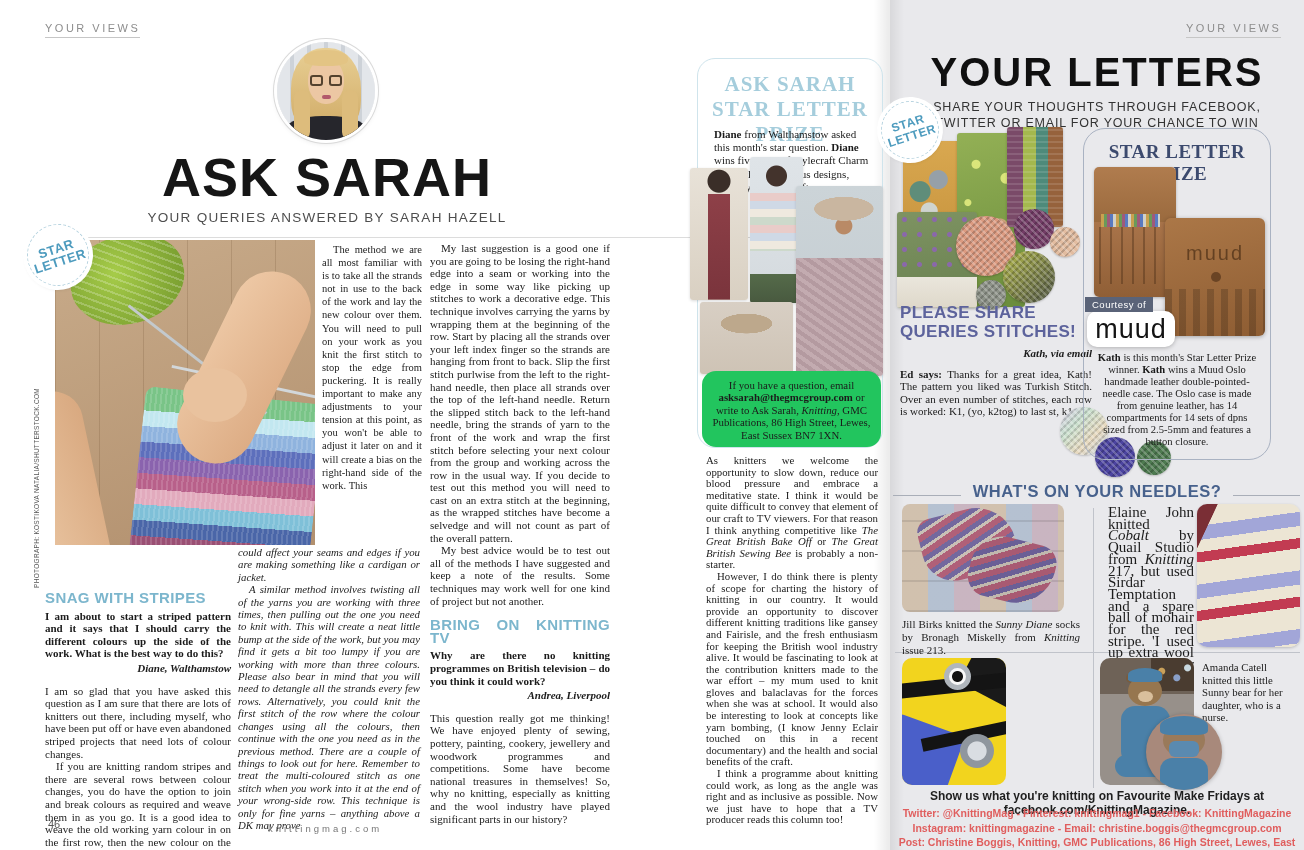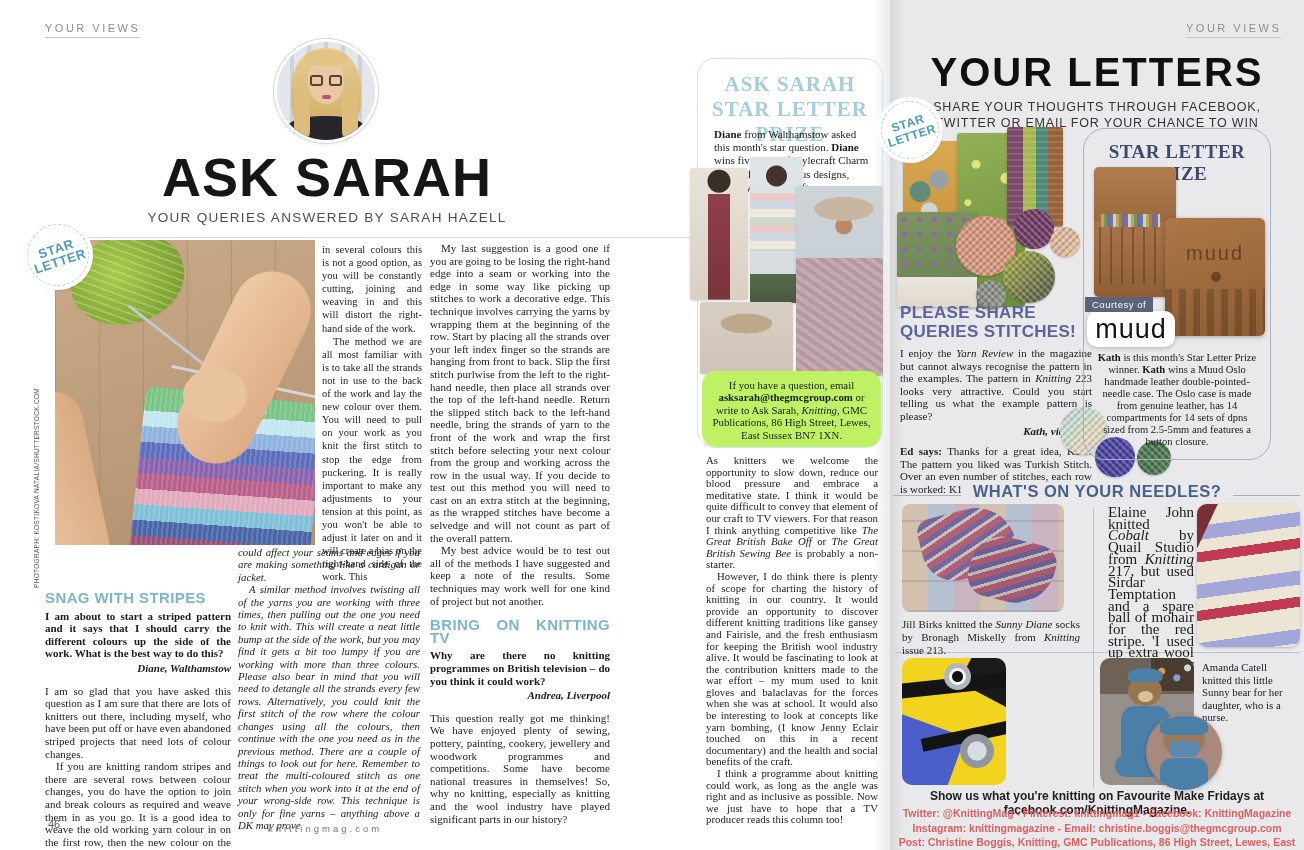--- a/index.html
+++ b/index.html
@@ -94,21 +94,21 @@
     background-size:auto, 100% 40%, 100% 20%, 100% 100%; background-position:0 0, 0 36px, 0 100%, 0 0; }
   #mp3 { left:796px; top:186px; width:87px; height:190px;
     background-image:radial-gradient(ellipse 30px 12px at 55% 12%, #c9b6a0 98%, rgba(0,0,0,0)),
       radial-gradient(circle at 55% 21%, #b98a66 8px, rgba(0,0,0,0) 9px),
       repeating-linear-gradient(35deg,#c3abb0 0 4px,#b49aa0 4px 8px),
       linear-gradient(#ccd4d8,#c2cbd0);
     background-size:auto, auto, 100% 62%, 100% 100%; background-position:0 0, 0 0, 0 100%, 0 0; }
   #mp4 { left:700px; top:302px; width:93px; height:72px;
     background-image:radial-gradient(ellipse 26px 10px at 50% 30%, #bda88c 98%, rgba(0,0,0,0)),
       linear-gradient(#d8cfc4,#cec3b5); background-size:auto,100% 100%; }
-  #mid-contact { left:702px; top:371px; width:179px; height:76px; background:#bef264; border-radius:14px;
+  #mid-contact { left:702px; top:371px; width:179px; height:76px; background:#22c55e; border-radius:14px;
                  padding:8px 10px; text-align:center; font-size:10.8px; line-height:12.4px; }
   #mid-reply { left:706px; top:455px; width:172px; font-size:10.8px; line-height:11.6px; }
 
   
   #rp-bg { left:890px; top:0; width:414px; height:850px; background:#e9e9ec; }
   #gutter { left:874px; top:0; width:30px; height:850px;
             background:linear-gradient(90deg, rgba(0,0,0,0), rgba(0,0,0,.08) 50%, rgba(0,0,0,0)); }
   #rp-eyebrow { left:1186px; top:22px; }
   #rp-title { left:890px; top:50px; width:414px; text-align:center; font-size:40px; font-weight:800;
               letter-spacing:2px; color:#101010; }
@@ -290,21 +290,20 @@
     <div class="pk-yarn"></div>
     <div class="pk-arm-l"></div>
     <div class="pk-knit"></div>
     <div class="pk-needle1"></div>
     <div class="pk-needle2"></div>
     <div class="pk-arm-r"></div>
     <div class="pk-fist"></div>
   </div>
 
   <div class="abs bt" id="col-a">
-    <p>in several colours this is not a good option, as you will be constantly cutting, joining and weaving in and this will distort the right-hand side of the work.</p>
     <p class="ind">The method we are all most familiar with is to take all the strands not in use to the back of the work and lay the new colour over them. You will need to pull on your work as you knit the first stitch to stop the edge from puckering. It is really important to make any adjustments to your tension at this point, as you won't be able to adjust it later on and it will create a bias on the right-hand side of the work. This</p>
   </div>
 
   <div class="abs bt" id="snag-block">
     <div class="blue-head">SNAG WITH STRIPES</div>
     <p class="q">I am about to start a striped pattern and it says that I should carry the different colours up the side of the work. What is the best way to do this?</p>
     <p class="sig">Diane, Walthamstow</p>
     <p>I am so glad that you have asked this question as I am sure that there are lots of knitters out there, including myself, who have been put off or have even abandoned striped projects that need lots of colour changes.</p>
     <p class="ind">If you are knitting random stripes and there are several rows between colour changes, you do have the option to join and break colours as required and weave them in as you go. It is a good idea to weave the old working yarn colour in on the first row, then the new colour on the subsequent RS row. However, if you are working narrow stripes</p>
   </div>
@@ -366,21 +365,20 @@
   <div class="abs sw" id="sw1"></div>
   <div class="abs sw" id="sw2"></div>
   <div class="abs sw" id="sw3"></div>
   <div class="abs sw" id="sw4"></div>
   <div class="abs sw" id="sw5"></div>
 
   <div class="abs" id="swatch-block">
     <div class="sw-head">PLEASE SHARE</div>
     <div class="sw-head">QUERIES STITCHES!</div>
     <div class="bt">
-      <p>I enjoy the <i>Yarn Review</i> in the magazine but cannot always recognise the pattern in the examples. The pattern in <i>Knitting</i> 223 looks very attractive. Could you start telling us what the example pattern is please?</p>
       <p class="sig">Kath, via email</p>
       <p><b>Ed says:</b> Thanks for a great idea, Kath! The pattern you liked was Turkish Stitch. Over an even number of stitches, each row is worked: K1, (yo, k2tog) to last st, k1.</p>
     </div>
   </div>
 
   <div class="abs sw" id="sw6"></div>
   <div class="abs sw" id="sw7"></div>
   <div class="abs sw" id="sw8"></div>
 
   <div class="abs" id="rprize"></div>

